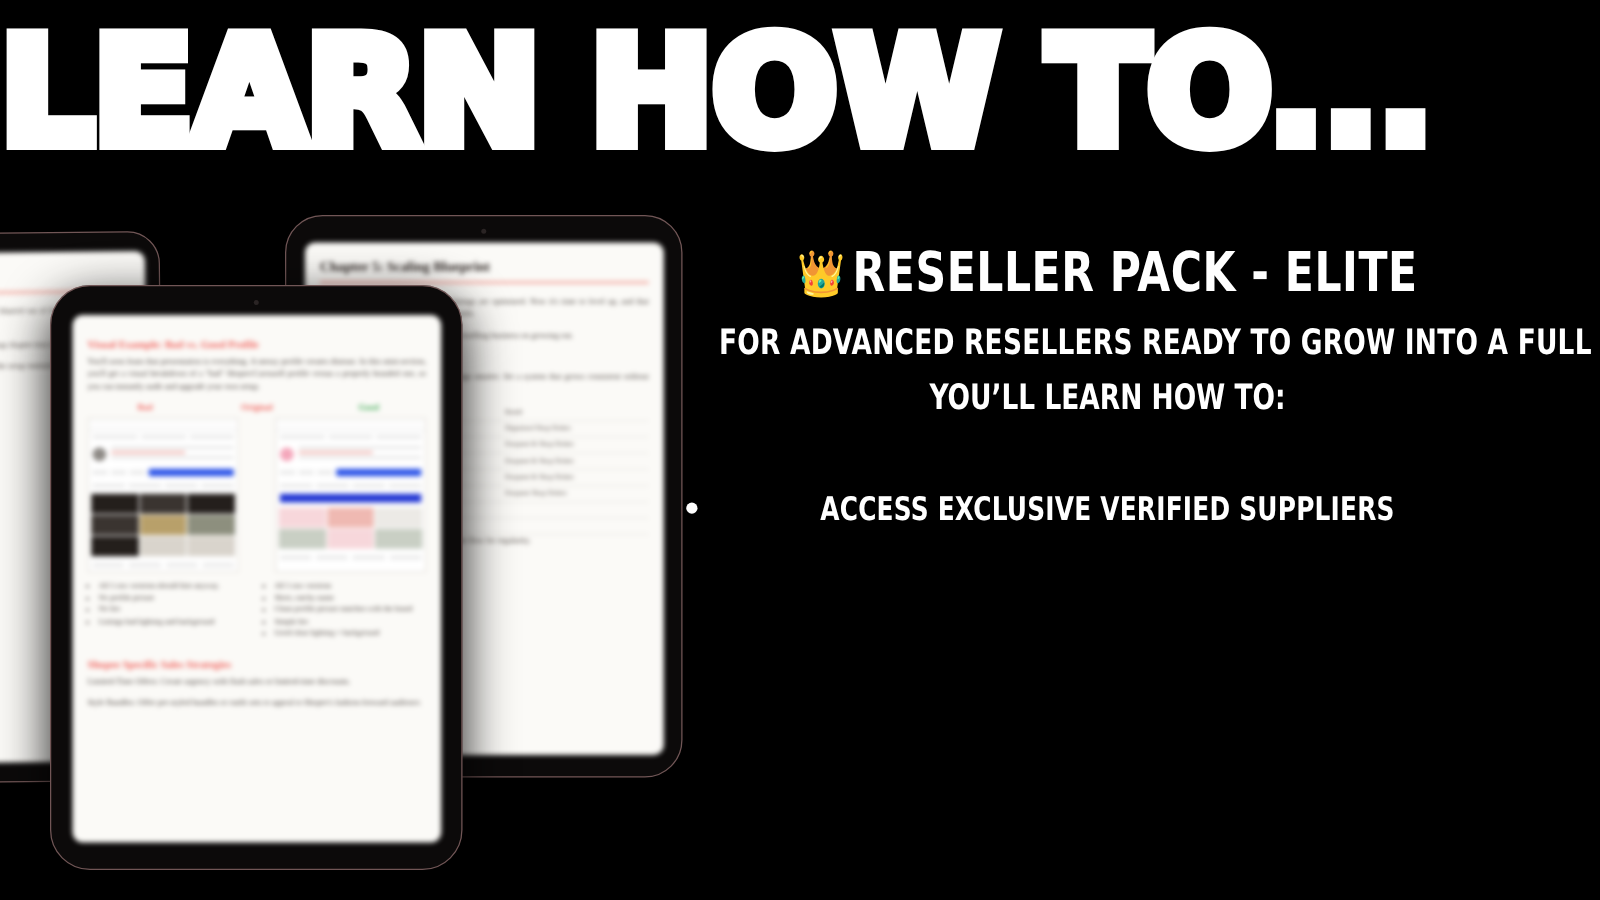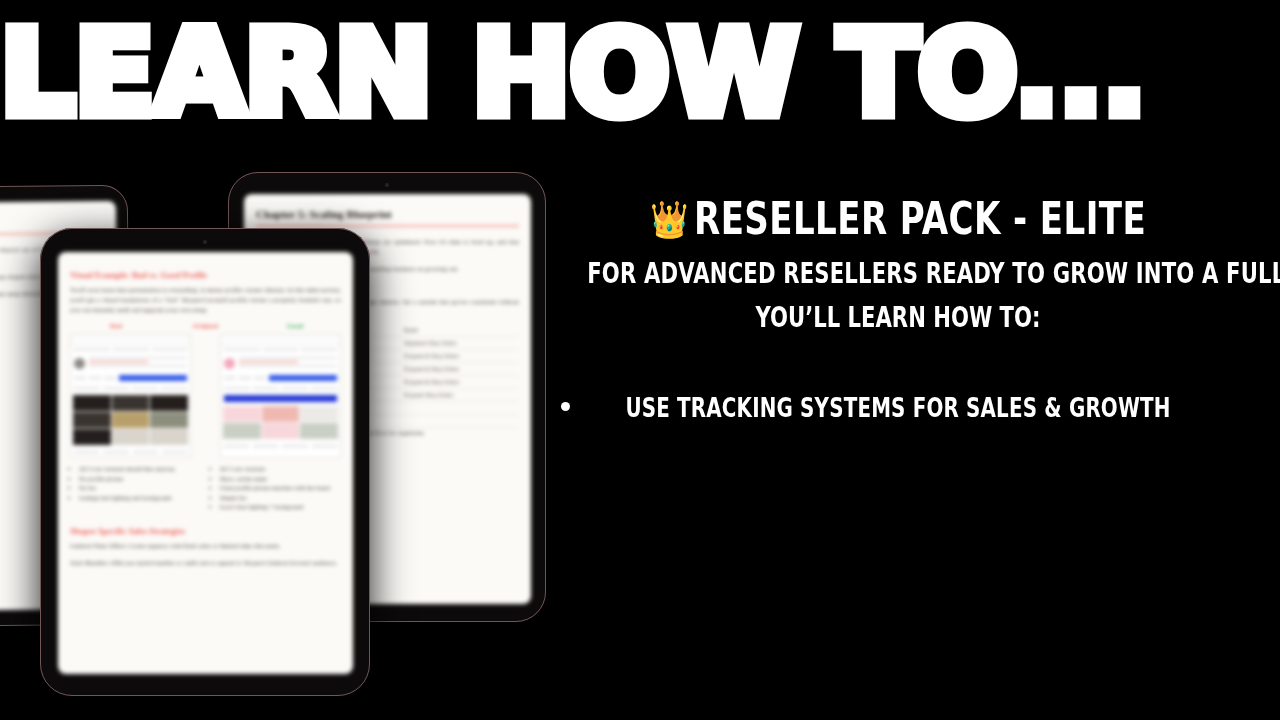--- a/index.html
+++ b/index.html
@@ -203,21 +203,21 @@
     border-bottom: 1px solid #eceae6;
     font-family: "Liberation Serif", serif;
     font-size: 5.6px;
     color: #5b524d;
     padding: 3px 2px;
   }
 
   
   .right {
     position: absolute;
-    left: 528px;
+    left: 516px;
     top: 0;
     width: 740px;
     height: 668px;
     color: #ffffff;
     text-align: center;
   }
 
   .prod-title {
     position: absolute;
     top: 194px;
@@ -510,18 +510,18 @@
     <div class="prod-title">
       <span class="crown">👑</span><span>RESELLER PACK - ELITE</span>
     </div>
 
     <div class="sub1">FOR ADVANCED RESELLERS READY TO GROW INTO A FULL BUSINESS.</div>
     <div class="sub2">YOU’LL LEARN HOW TO:</div>
 
     <div class="bullets">
       <div class="bullet-row">
         <span class="bullet-dot"></span>
-        <span class="bullet-text">USE TRACKING SYSTEMS FOR SALES &amp; GROWTH</span>
+        <span class="bullet-text">ACCESS EXCLUSIVE VERIFIED SUPPLIERS</span>
       </div>
     </div>
 
   </div>
 </div>
 
 </body></html>

